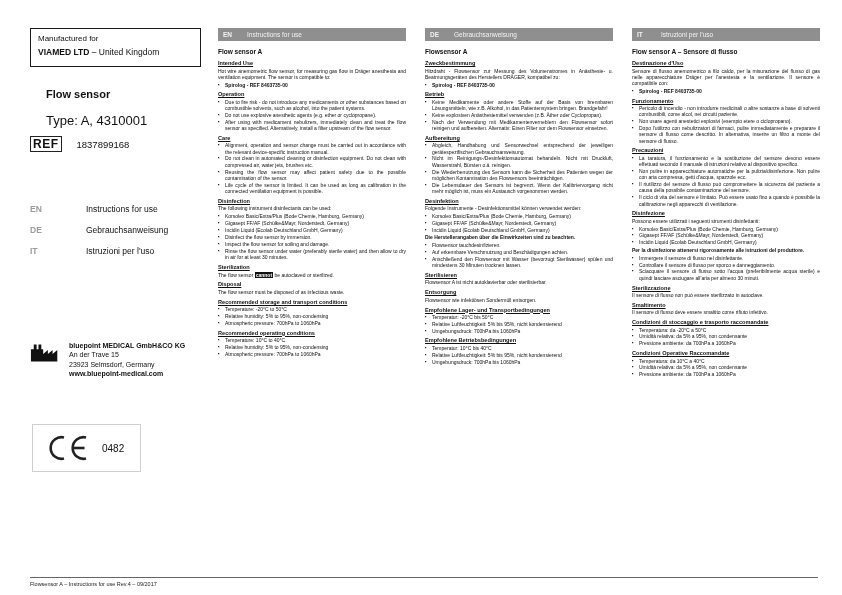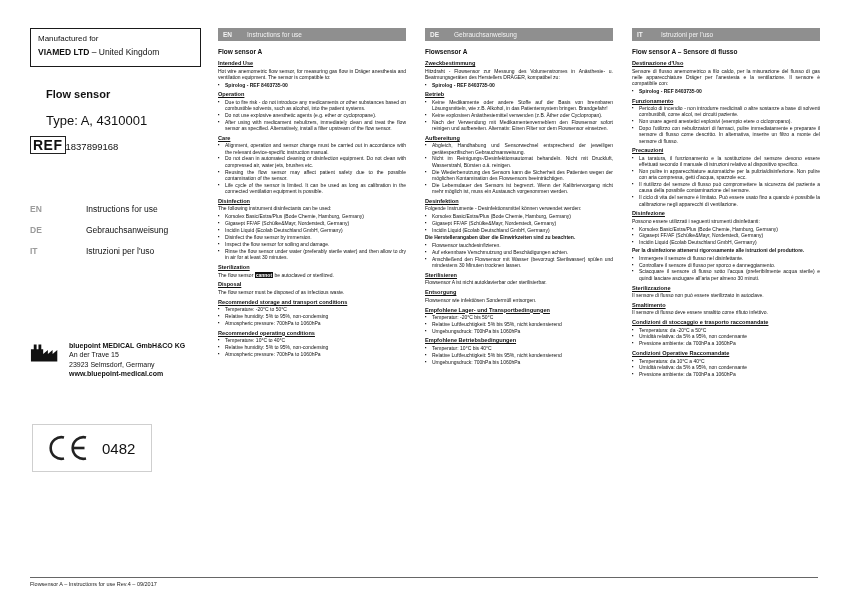--- a/index.html
+++ b/index.html
@@ -15,33 +15,33 @@
 
   
   .left-panel { position: absolute; left: 30px; top: 28px; width: 182px; height: 545px; }
   .mfg-box { position: absolute; top: 0; left: 0; width: 160px; border: 1.5px solid #1a1a1a; padding: 5px 2px 9px 7px; }
   .mfg-line1 { font-size: 8px; }
   .mfg-line2 { font-size: 8.5px; margin-top: 4px; }
   .b { font-weight: bold; }
   .product-name { position: absolute; top: 60px; font-size: 11px; font-weight: bold; padding-left: 16px; }
   .type-line { position: absolute; top: 85px; font-size: 13px; margin-left: 16px; }
   .ref-line { position: absolute; top: 109px; font-size: 9.5px; }
-  .ref-code { font-weight: bold; border: 1px solid #222; padding: 0 2px; letter-spacing: .5px; margin-right: 0; font-size: 14px; }
+  .ref-code { font-weight: bold; border: 1px solid #222; padding: 0 2px; letter-spacing: .5px; margin-right: 15px; font-size: 12px; }
   .lang-list { position: absolute; top: 176px; left: 0; }
   .lang-row { display: flex; align-items: baseline; margin-bottom: 11px; }
   .lang-code { width: 26px; color: #9b9b9b; font-size: 8.5px; font-weight: bold; }
   .lang-label { font-size: 8.5px; margin-left: 30px; }
   .company { position: absolute; top: 313px; left: 0; display: flex; }
   .factory svg { width: 32px; height: 22px; display: block; }
   .company-text { margin-left: 7px; font-size: 7px; line-height: 1.35; }
   .company-name { font-weight: bold; }
   .company-web { font-weight: bold; }
   .ce-block { position: absolute; top: 396px; left: 2px; display: flex; align-items: center; border: 1px solid #cfcfcf; padding: 9px 16px 9px 10px; }
   .ce-mark svg { width: 46px; height: 28px; display: block; }
-  .ce-number { margin-left: 13px; font-size: 15px; }
+  .ce-number { margin-left: 13px; font-size: 10px; }
 
   
   .columns { position: absolute; left: 218px; top: 28px; display: flex; gap: 19px; }
   .col { width: 188px; }
   .col-header { background: #8f8f8f; color: #f3f3f3; font-size: 6.5px; padding: 3px 5px; display: flex; }
   .col-code { font-weight: bold; width: 24px; }
   .col-body { margin-top: 7px; height: 528px; overflow: hidden; }
   .col-title { font-size: 6.5px; font-weight: bold; margin-bottom: 5px; }
   .section { margin-bottom: 3px; }
   .sec-heading { font-size: 5.6px; font-weight: bold; text-decoration: underline; margin: 3.5px 0 1.5px 0; }

